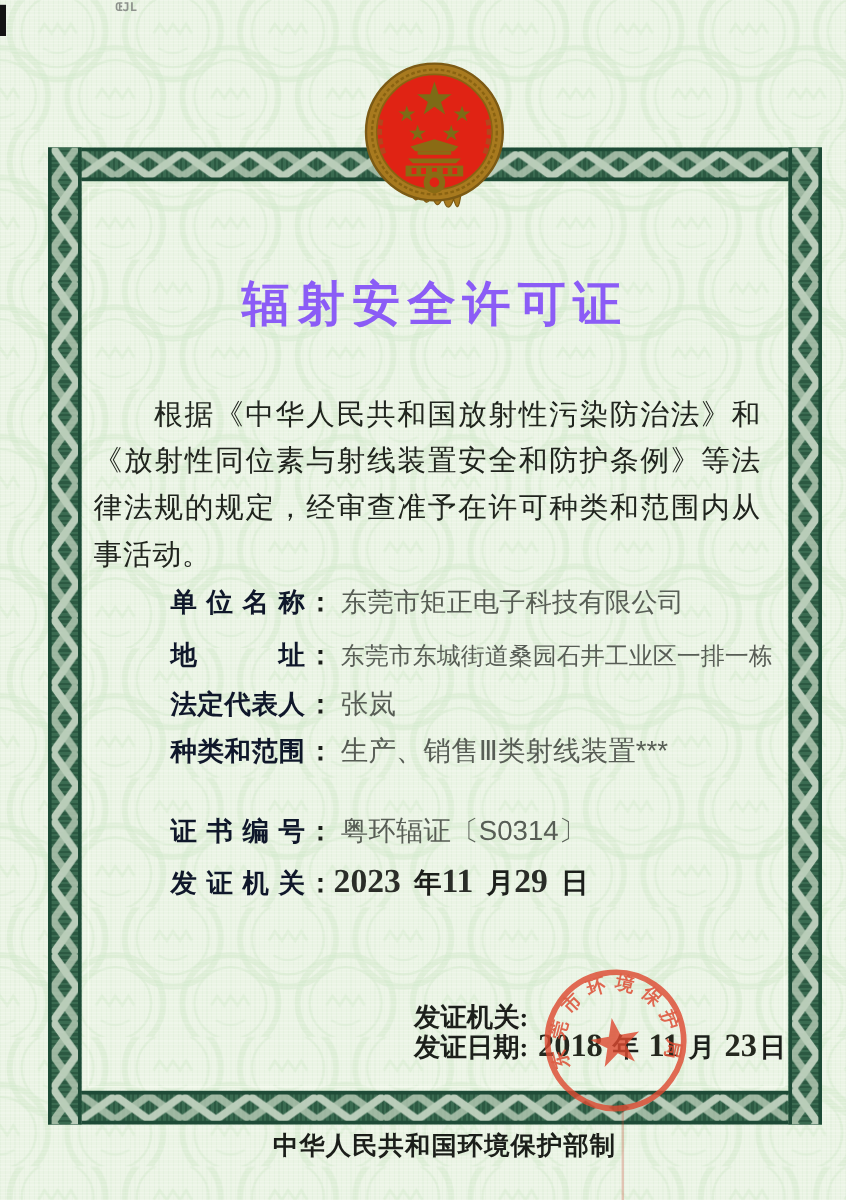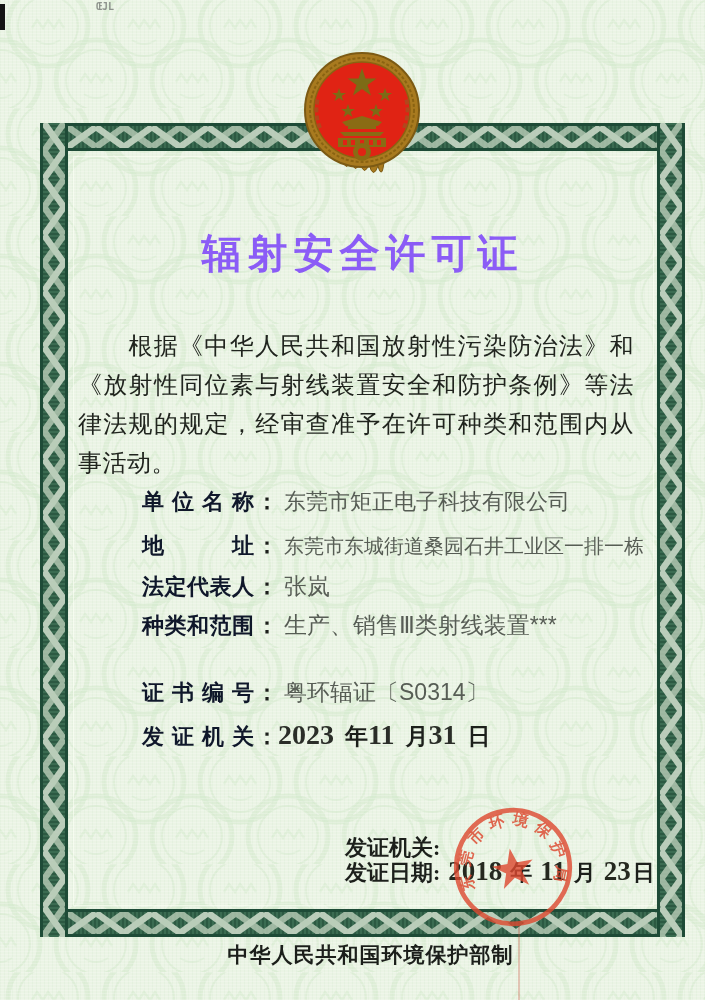--- a/index.html
+++ b/index.html
@@ -173,21 +173,21 @@
   <span class="flabel">法定代表人</span><span class="colon">：</span><span class="fvalue v23">张岚</span>
 </div>
 <div id="row-scope" class="abs row">
   <span class="flabel">种类和范围</span><span class="colon">：</span><span class="fvalue v23">生产、销售Ⅲ类射线装置***</span>
 </div>
 
 <div id="row-certno" class="abs row">
   <span class="flabel">证书编号</span><span class="colon">：</span><span class="fvalue v23">粤环辐证〔S0314〕</span>
 </div>
 <div id="row-valid" class="abs row">
-  <span class="flabel">发证机关</span><span class="colon">：</span><span class="num">2023</span><span class="unit">年</span><span class="num">11</span><span class="unit">月</span><span class="num">31</span><span class="unit">日</span>
+  <span class="flabel">发证机关</span><span class="colon">：</span><span class="num">2023</span><span class="unit">年</span><span class="num">11</span><span class="unit">月</span><span class="num">29</span><span class="unit">日</span>
 </div>
 
 <div id="row-issuer" class="abs row">
   <span class="plabel">发证机关:</span>
 </div>
 <div id="row-issuedate" class="abs row">
   <span class="plabel">发证日期:</span><span class="num2">2018</span><span class="unit2">年</span><span class="num2">11</span><span class="unit2">月</span><span class="num2">23</span><span class="unit2" style="margin-left:2px;">日</span>
 </div>
 
 <svg id="seal" class="abs" width="126" height="126" viewBox="0 0 120 120" aria-hidden="true">

